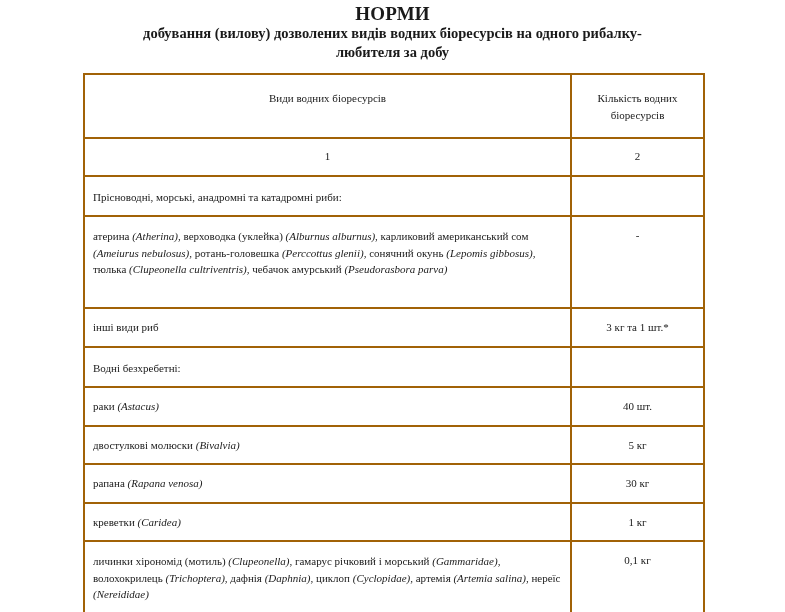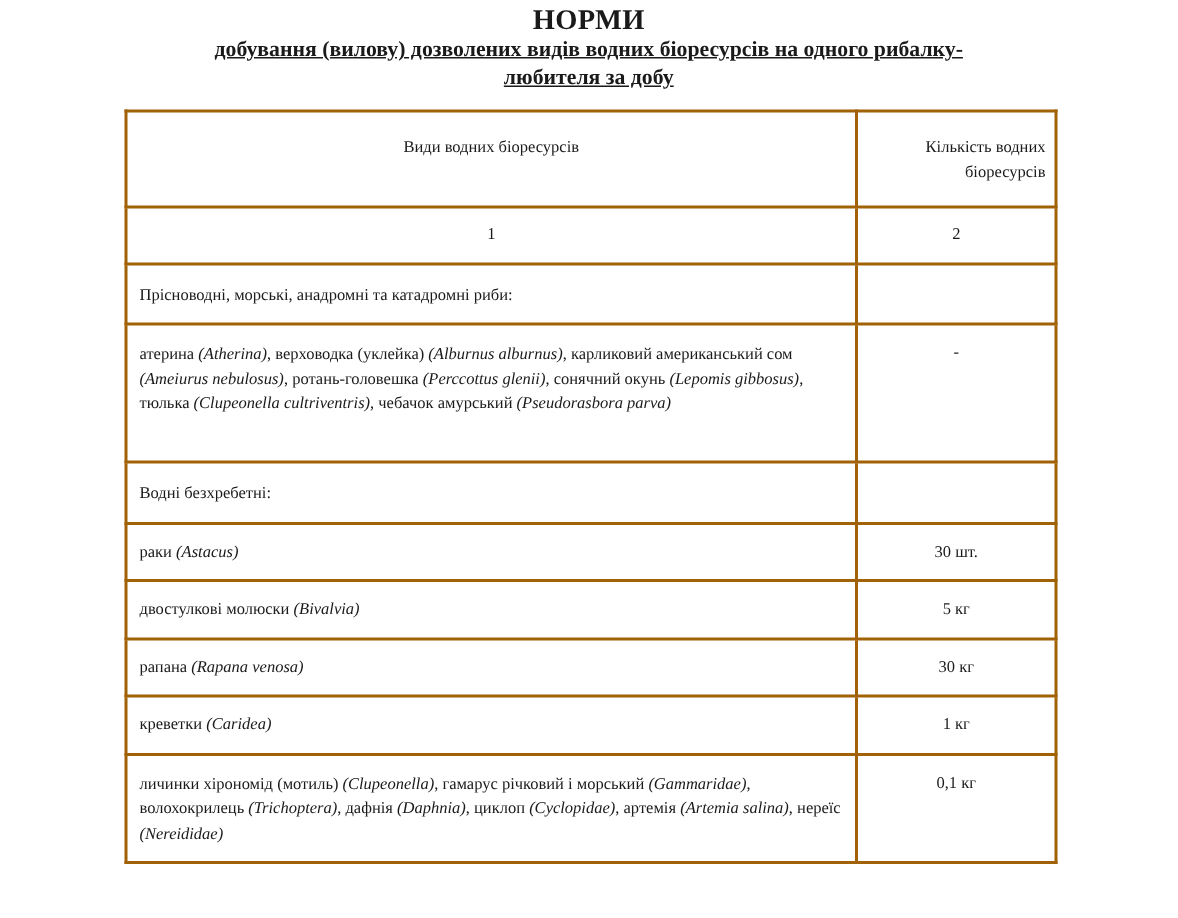--- a/index.html
+++ b/index.html
@@ -32,21 +32,20 @@
     font-weight: bold;
     line-height: 20px;
     letter-spacing: 0.2px;
   }
   .title-sub {
     font-size: 14.5px;
     font-weight: bold;
     line-height: 19px;
     margin: 0 auto;
     width: 560px;
-    text-decoration: underline;
   }
 
   
   .table-wrap {
     position: absolute;
     left: 83px;
     top: 73px;
     width: 620px;
   }
   table.norms {
@@ -66,21 +65,21 @@
   col.c-amount  { width: 133px; }
 
   
   .hdr-species {
     text-align: center;
     padding: 15px 10px 14px 10px;
     height: 48px;
     box-sizing: border-box;
   }
   .hdr-amount {
-    text-align: right;
+    text-align: center;
     padding: 15px 6px 14px 6px;
     height: 48px;
     box-sizing: border-box;
   }
 
   
   .numrow td {
     text-align: center;
     padding: 9px 6px 10px 6px;
     height: 36px;
@@ -150,27 +149,31 @@
       </thead>
       <tbody id="norms-body">
           <tr class="r-group">
             <td class="cell-species">Прісноводні, морські, анадромні та катадромні риби:</td>
             <td class="cell-amount"></td>
           </tr>
           <tr class="r-tall-5">
             <td class="cell-species">атерина <em class="lat">(Atherina)</em>, верховодка (уклейка) <em class="lat">(Alburnus alburnus)</em>, карликовий американський сом <em class="lat">(Ameiurus nebulosus)</em>, ротань-головешка <em class="lat">(Perccottus glenii)</em>, сонячний окунь <em class="lat">(Lepomis gibbosus)</em>, тюлька <em class="lat">(Clupeonella cultriventris)</em>, чебачок амурський <em class="lat">(Pseudorasbora parva)</em></td>
             <td class="cell-amount dash">-</td>
           </tr>
+          <tr class="r-single">
+            <td class="cell-species">інші види риб</td>
+            <td class="cell-amount">3 кг та 1 шт.*</td>
+          </tr>
           <tr class="r-group">
             <td class="cell-species">Водні безхребетні:</td>
             <td class="cell-amount"></td>
           </tr>
           <tr class="r-single">
             <td class="cell-species">раки <em class="lat">(Astacus)</em></td>
-            <td class="cell-amount">30 шт.</td>
+            <td class="cell-amount">40 шт.</td>
           </tr>
           <tr class="r-single">
             <td class="cell-species">двостулкові молюски <em class="lat">(Bivalvia)</em></td>
             <td class="cell-amount">5 кг</td>
           </tr>
           <tr class="r-single">
             <td class="cell-species">рапана <em class="lat">(Rapana venosa)</em></td>
             <td class="cell-amount">30 кг</td>
           </tr>
           <tr class="r-single">

